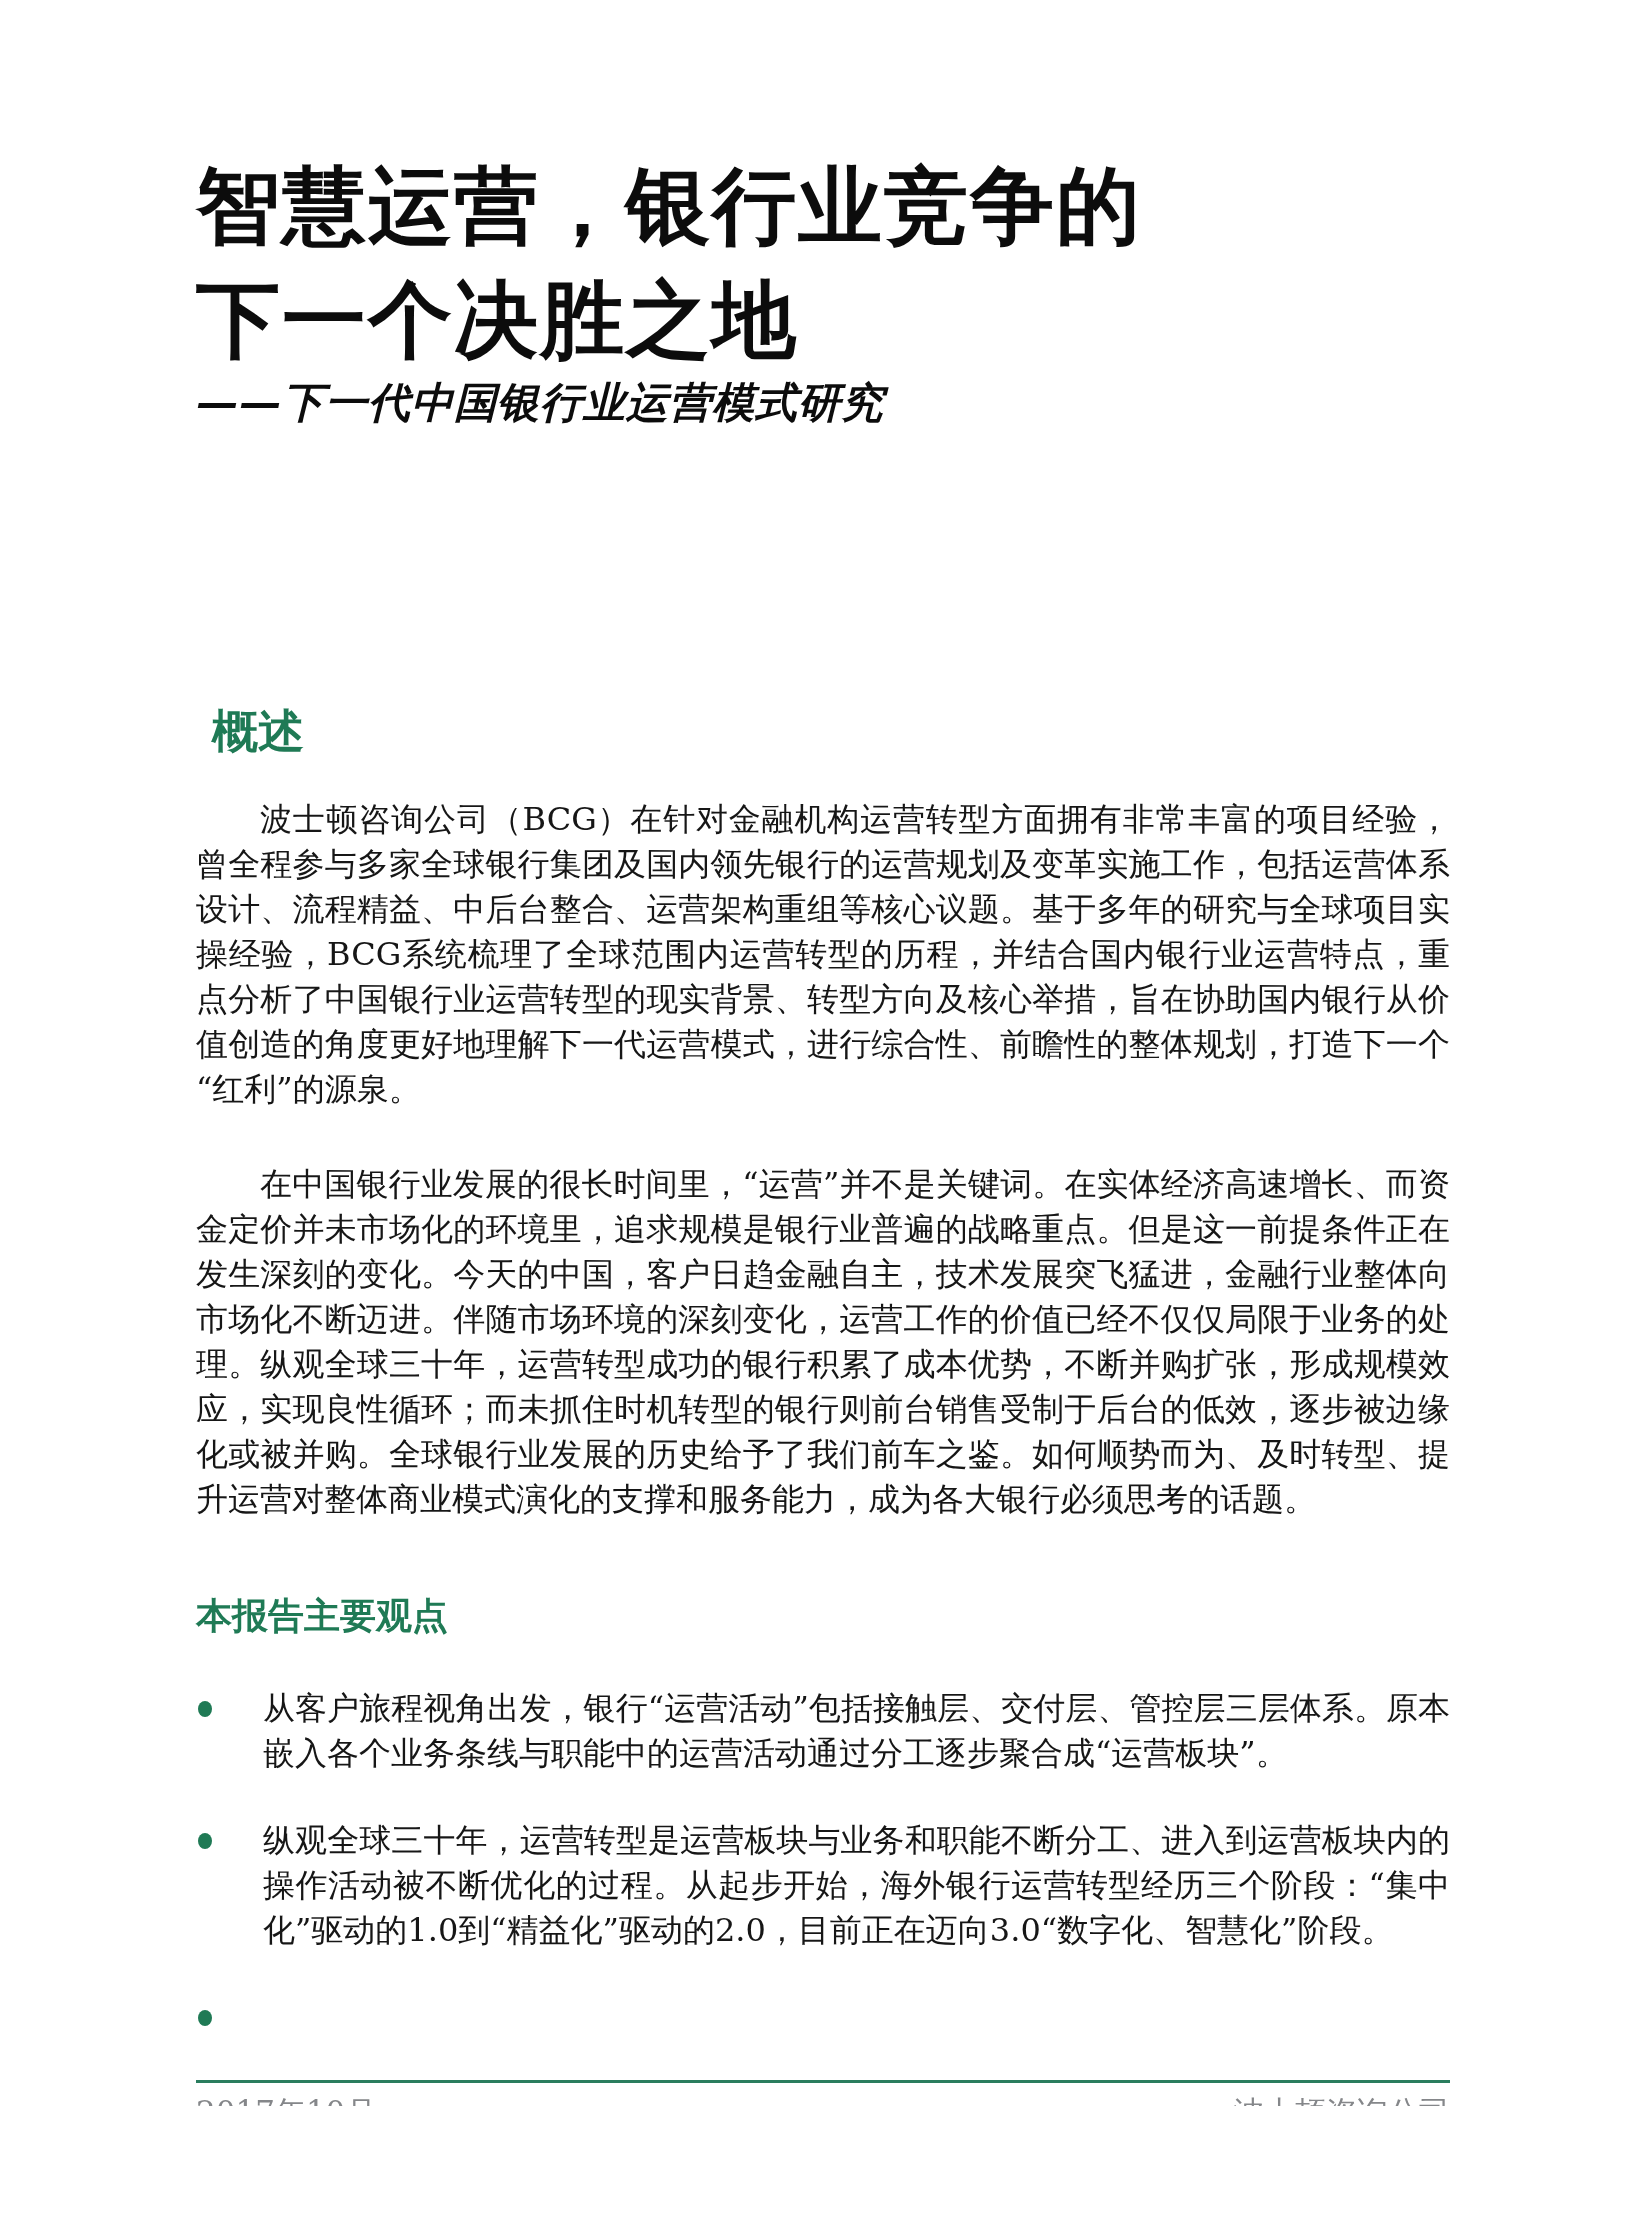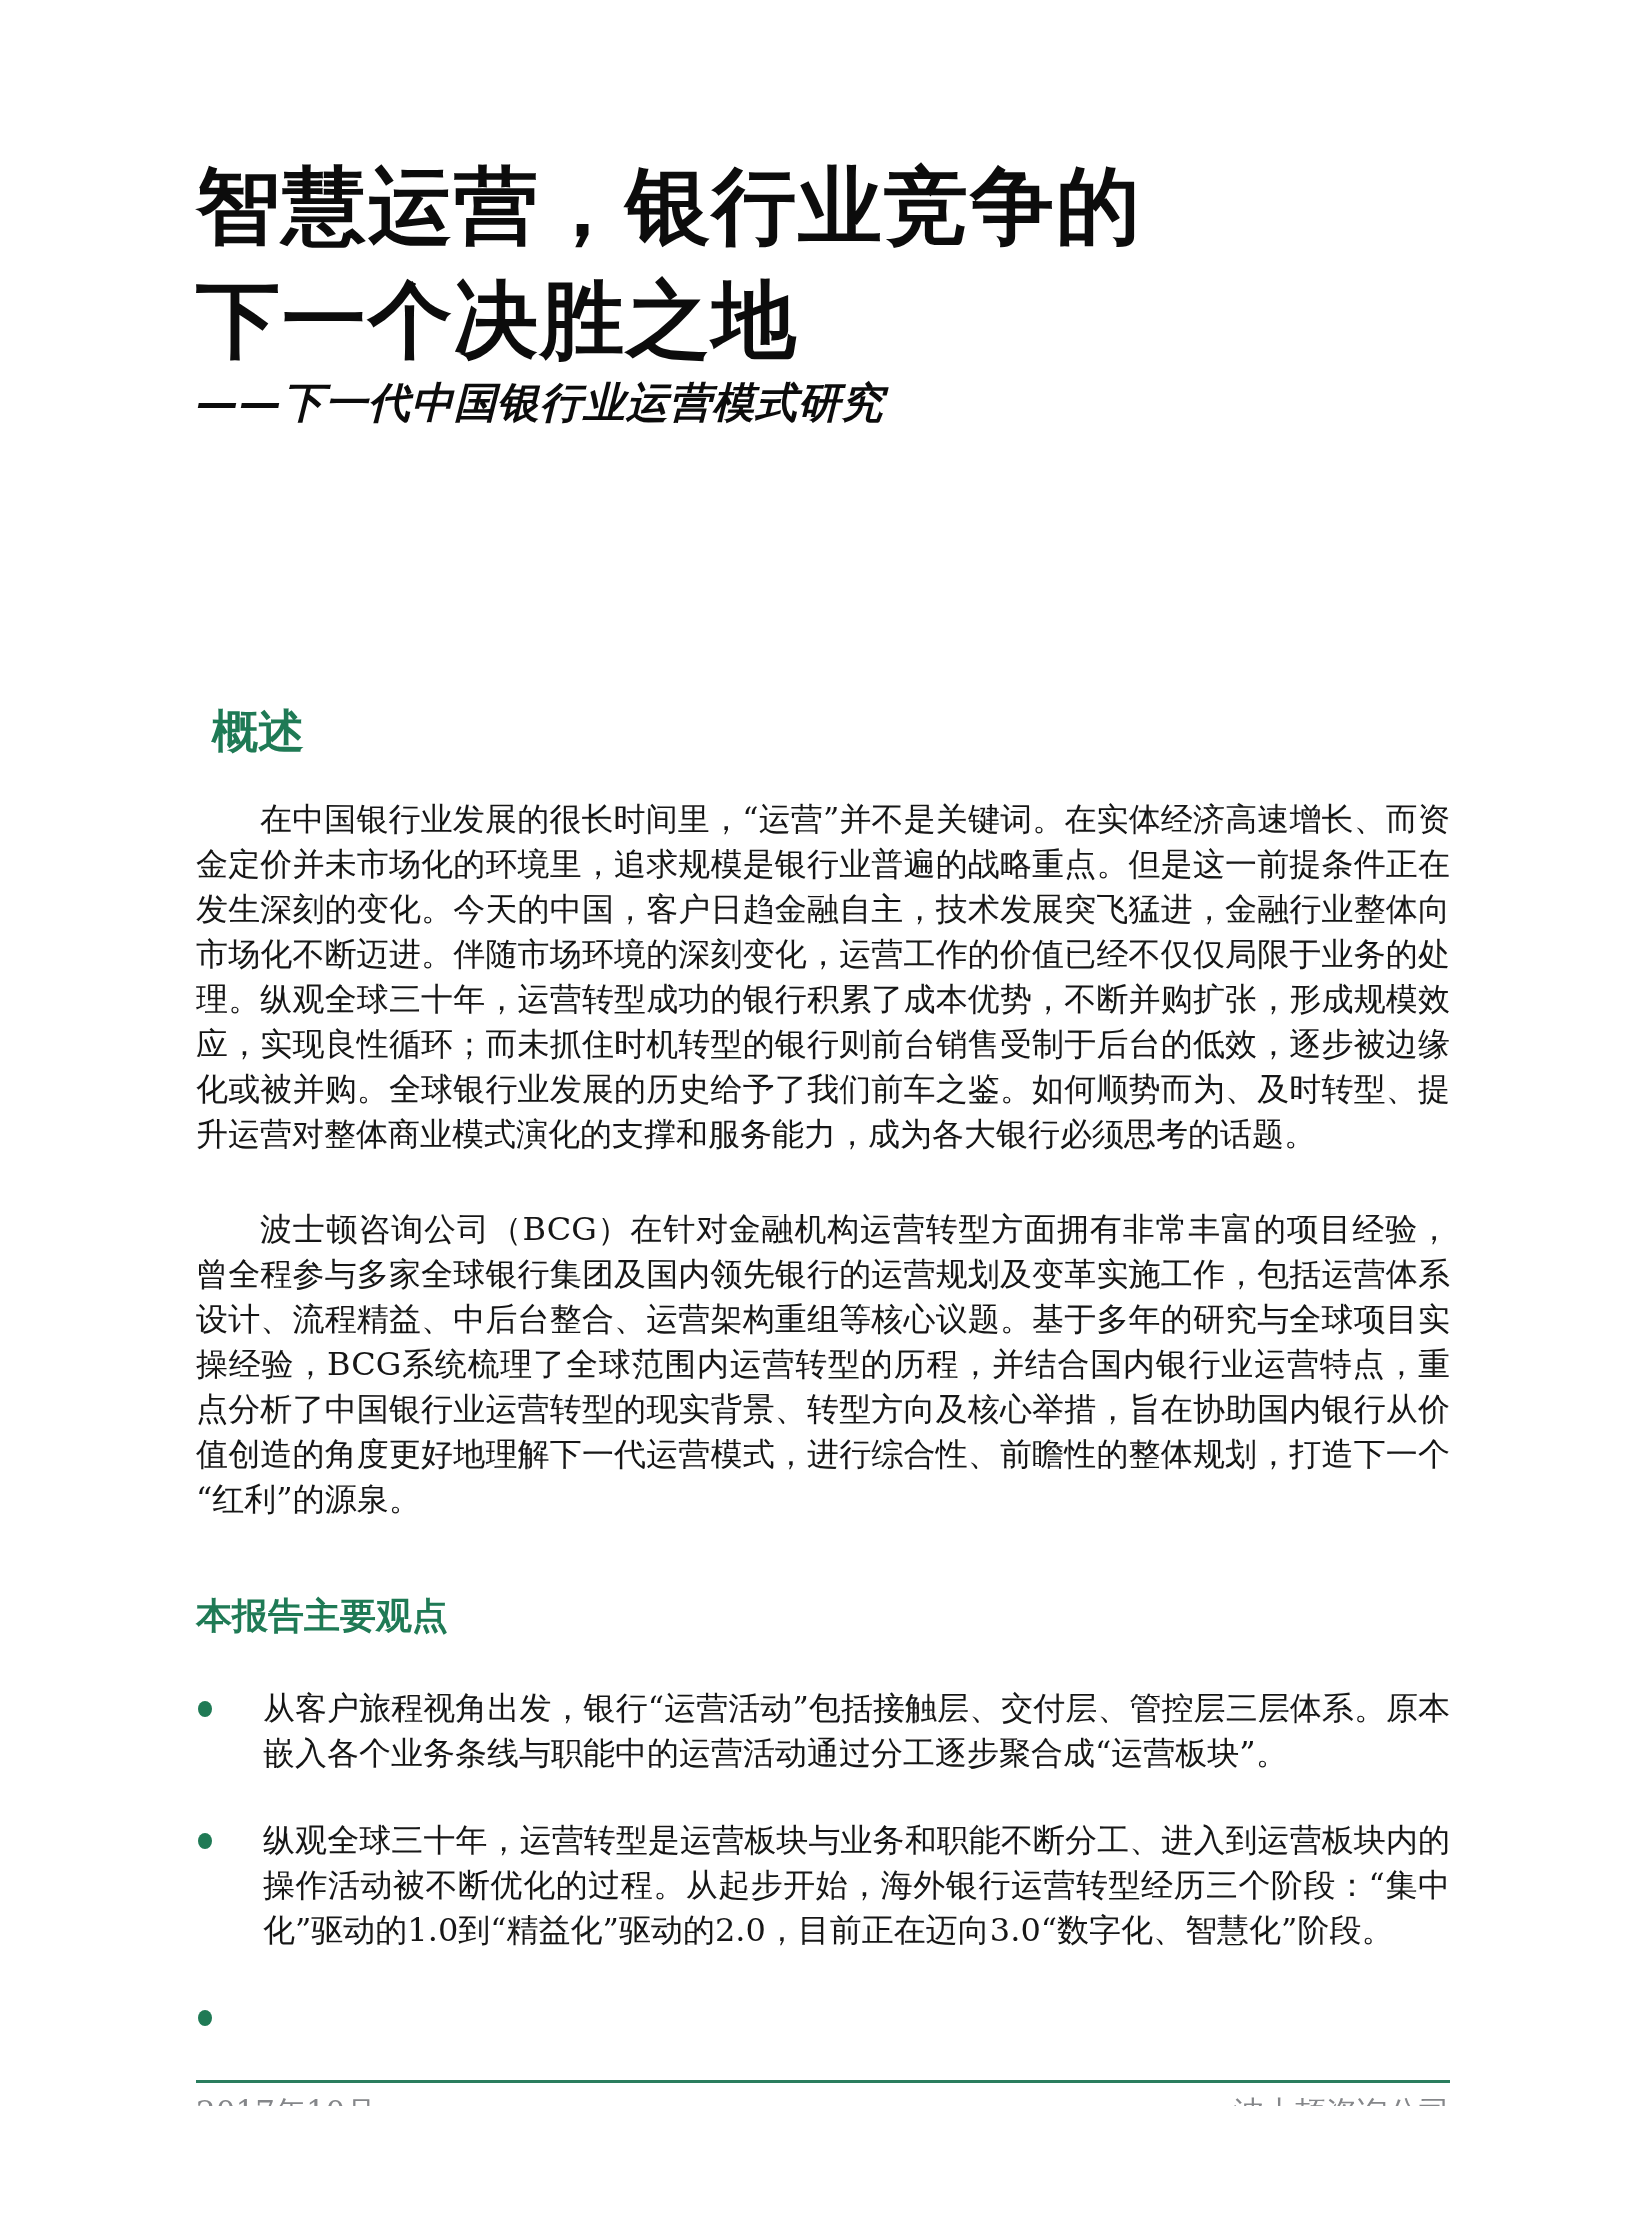--- a/index.html
+++ b/index.html
@@ -118,22 +118,22 @@
   <header class="col titles">
     <h1 class="main-title">
       <span>智慧运营，银行业竞争的</span><br>
       <span>下一个决胜之地</span>
     </h1>
     <div class="subtitle">——下一代中国银行业运营模式研究</div>
   </header>
 
   <section class="col overview">
     <h2 class="overview-heading">概述</h2>
+    <p class="body-para">波士顿咨询公司（BCG）在针对金融机构运营转型方面拥有非常丰富的项目经验，曾全程参与多家全球银行集团及国内领先银行的运营规划及变革实施工作，包括运营体系设计、流程精益、中后台整合、运营架构重组等核心议题。基于多年的研究与全球项目实操经验，BCG系统梳理了全球范围内运营转型的历程，并结合国内银行业运营特点，重点分析了中国银行业运营转型的现实背景、转型方向及核心举措，旨在协助国内银行从价值创造的角度更好地理解下一代运营模式，进行综合性、前瞻性的整体规划，打造下一个“红利”的源泉。</p>
     <p class="body-para">在中国银行业发展的很长时间里，“运营”并不是关键词。在实体经济高速增长、而资金定价并未市场化的环境里，追求规模是银行业普遍的战略重点。但是这一前提条件正在发生深刻的变化。今天的中国，客户日趋金融自主，技术发展突飞猛进，金融行业整体向市场化不断迈进。伴随市场环境的深刻变化，运营工作的价值已经不仅仅局限于业务的处理。纵观全球三十年，运营转型成功的银行积累了成本优势，不断并购扩张，形成规模效应，实现良性循环；而未抓住时机转型的银行则前台销售受制于后台的低效，逐步被边缘化或被并购。全球银行业发展的历史给予了我们前车之鉴。如何顺势而为、及时转型、提升运营对整体商业模式演化的支撑和服务能力，成为各大银行必须思考的话题。</p>
-    <p class="body-para">波士顿咨询公司（BCG）在针对金融机构运营转型方面拥有非常丰富的项目经验，曾全程参与多家全球银行集团及国内领先银行的运营规划及变革实施工作，包括运营体系设计、流程精益、中后台整合、运营架构重组等核心议题。基于多年的研究与全球项目实操经验，BCG系统梳理了全球范围内运营转型的历程，并结合国内银行业运营特点，重点分析了中国银行业运营转型的现实背景、转型方向及核心举措，旨在协助国内银行从价值创造的角度更好地理解下一代运营模式，进行综合性、前瞻性的整体规划，打造下一个“红利”的源泉。</p>
   </section>
 
   <section class="col keypoints">
     <h3 class="keypoints-heading">本报告主要观点</h3>
     <ul class="bullet-list">
       <li class="bullet-item">
         <span class="bullet-dot"></span>
         <span>从客户旅程视角出发，银行“运营活动”包括接触层、交付层、管控层三层体系。原本嵌入各个业务条线与职能中的运营活动通过分工逐步聚合成“运营板块”。</span>
       </li>
       <li class="bullet-item">

